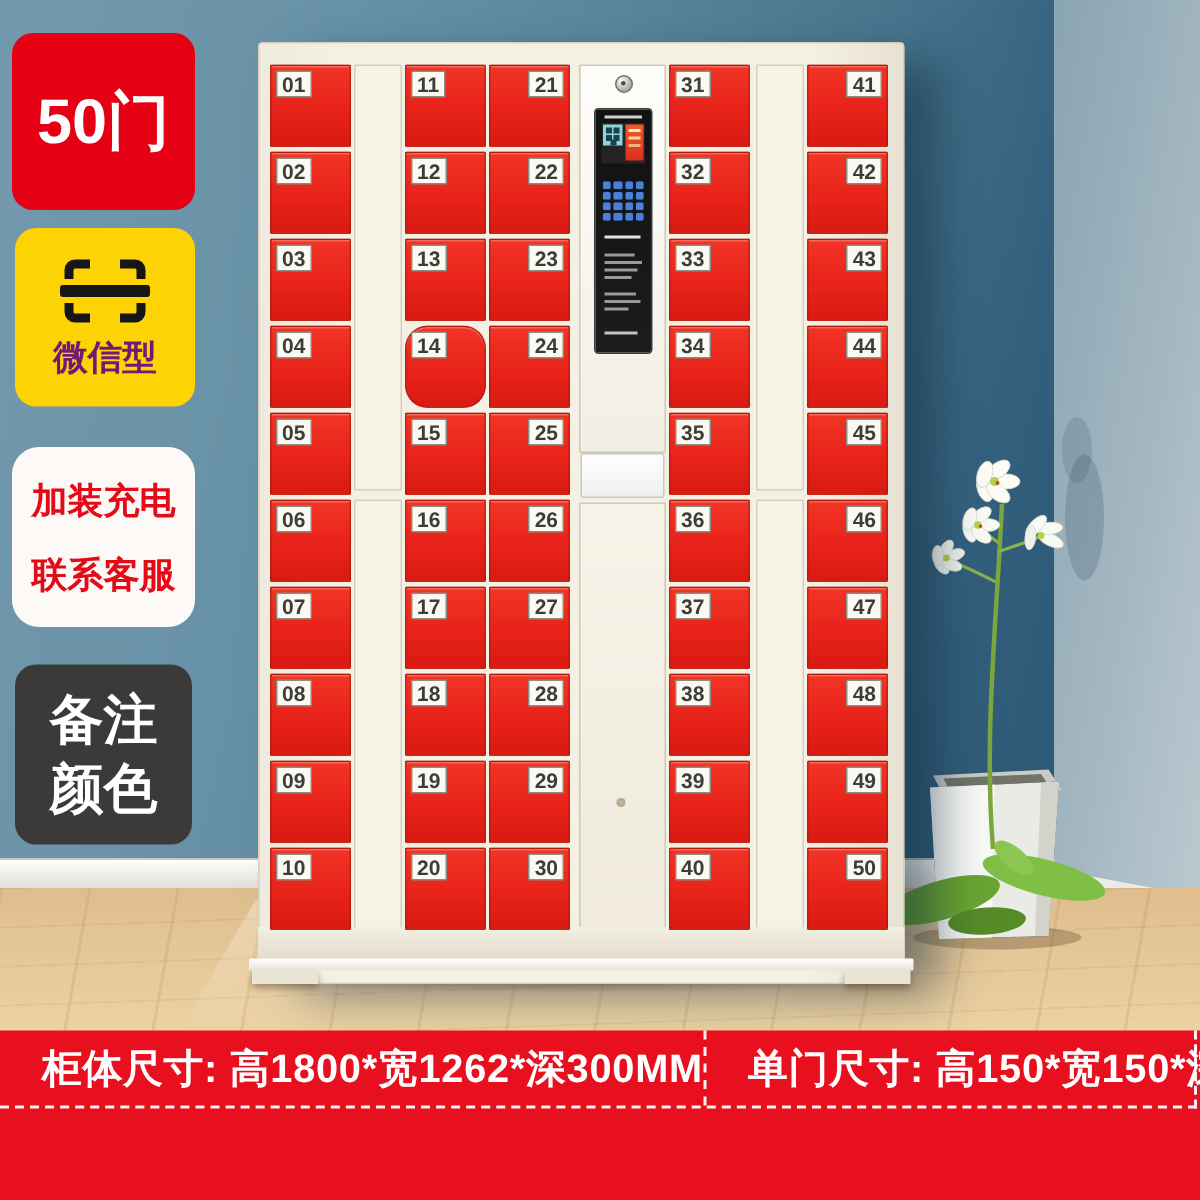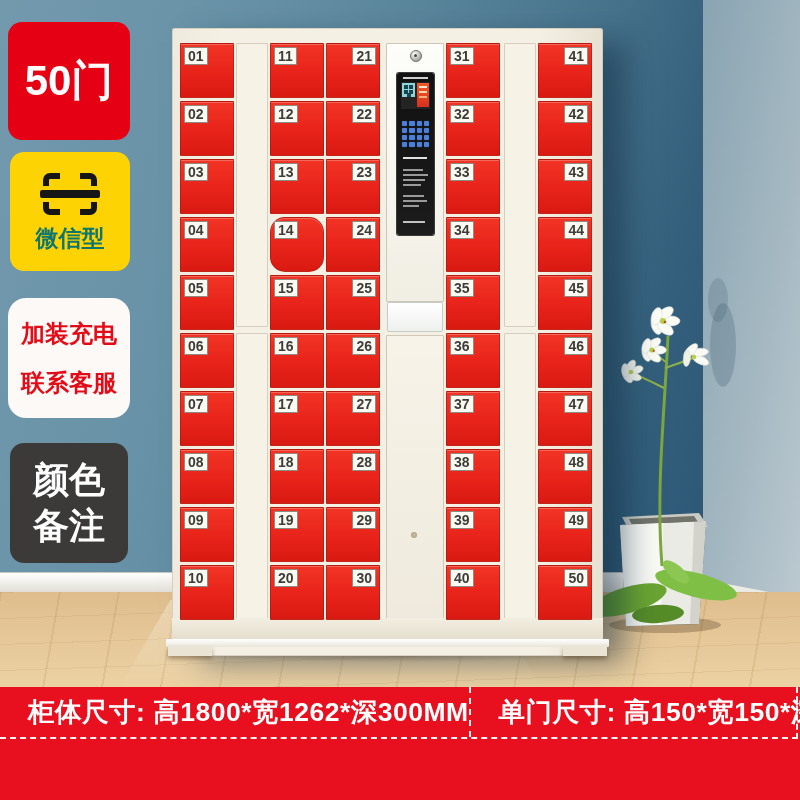--- a/index.html
+++ b/index.html
@@ -83,21 +83,21 @@
   .foot{position:absolute;top:618px;width:44px;height:10px;background:#e9e4d4;
     box-shadow:0 3px 4px rgba(70,50,25,0.4);}
   .foot.left{left:-4px;} .foot.right{left:391px;}
 
   
   .badge{position:absolute;display:flex;flex-direction:column;align-items:center;justify-content:center;
     border-radius:14px;text-align:center;}
   .badge-doors{left:8px;top:22px;width:122px;height:118px;background:#e60014;
     color:#fff;font-size:42px;font-weight:bold;}
   .badge-wechat{left:10px;top:152px;width:120px;height:119px;background:#fdd303;gap:4px;}
-  .badge-wechat .lbl{font-size:23px;font-weight:bold;color:#0f766e;}
+  .badge-wechat .lbl{font-size:23px;font-weight:bold;color:#701a75;}
   .badge-service{left:8px;top:298px;width:122px;height:120px;background:#fdf9f7;
     color:#e30b17;font-size:24px;font-weight:bold;gap:17px;border-radius:18px;}
   .badge-note{left:10px;top:443px;width:118px;height:120px;background:#3b3a38;
     color:#fff;font-size:36px;font-weight:bold;gap:6px;line-height:1.1;}
 
   
   .banner{position:absolute;left:0;top:687px;width:800px;height:128px;background:#e80f1e;}
   .banner-row{position:absolute;left:0;top:0;width:796px;height:50px;display:flex;
     border-bottom:2px dashed rgba(255,255,255,0.95);border-right:2px dashed rgba(255,255,255,0.95);}
   .banner-cell{flex:1;display:flex;align-items:center;color:#fff;font-weight:bold;
@@ -406,22 +406,22 @@
       <path d="M56 33 V39 a4 4 0 0 1 -4 4 H42" fill="none" stroke="#161616" stroke-width="6"></path>
       <rect x="2" y="21" width="60" height="8" rx="2" fill="#161616"></rect>
     </svg>
     <span class="lbl">微信型</span>
   </div>
   <div class="badge badge-service">
     <span>加装充电</span>
     <span>联系客服</span>
   </div>
   <div class="badge badge-note">
+    <span>备注</span>
     <span>颜色</span>
-    <span>备注</span>
   </div>
 
   <div class="banner">
     <div class="banner-row">
       <div class="banner-cell first">柜体尺寸: 高1800*宽1262*深300MM</div>
       <div class="banner-cell">单门尺寸: 高150*宽150*深300MM</div>
     </div>
 
   </div>
 

